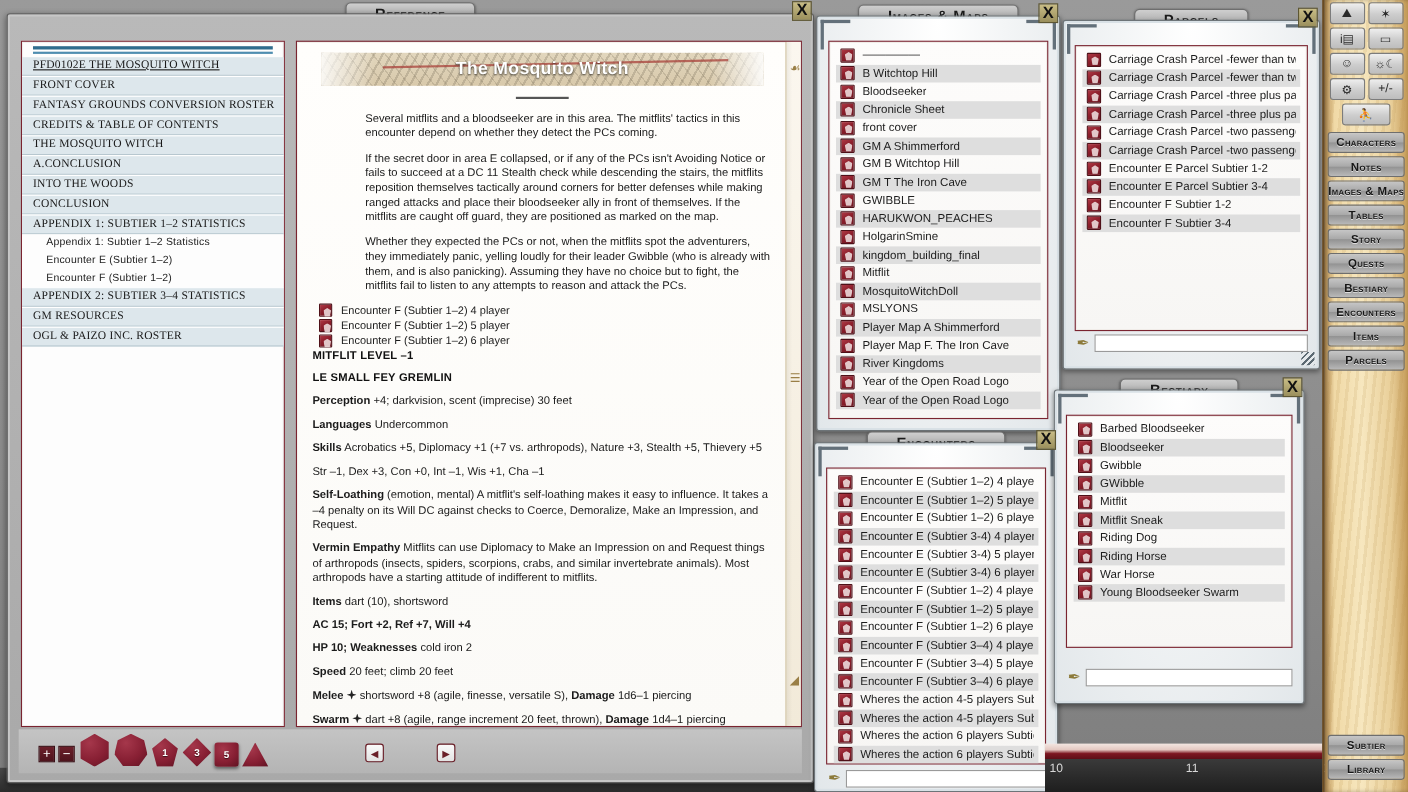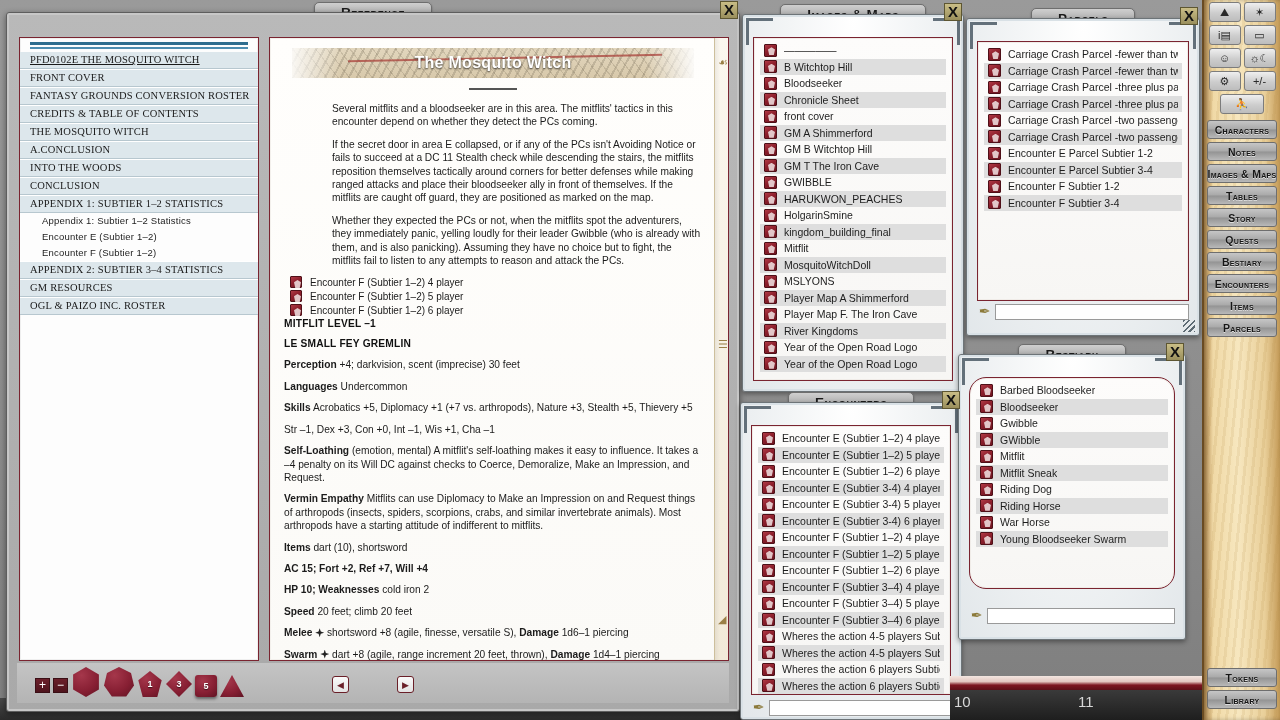--- a/index.html
+++ b/index.html
@@ -294,21 +294,21 @@
     letter-spacing: .3px; color: #161616;
     text-shadow: 0 1px 0 #dedede;
     cursor: pointer; white-space: nowrap; overflow: hidden;
   }
   .sb-bottom { position: absolute; left: 0; right: 0; bottom: 8px; }
 
   
   .ruler {
     position: absolute; left: 950px; right: 78px; bottom: 0; height: 30px;
     background: linear-gradient(180deg,#3a3a3a,#1e1e1e);
-    color: #d8d8d8; font-size: 15px;
+    color: #d8d8d8; font-size: 11px;
   }
   .ruler .tick { position: absolute; top: 3px; }
   .ruler-band {
     position: absolute; left: 950px; right: 78px; bottom: 30px; height: 14px;
     background: linear-gradient(180deg,#f3e6e1 0%,#e4c8c1 40%,#7d1620 65%,#5d0f17 100%);
   }
   .dark-strip {
     position: absolute; left: 0; right: 78px; bottom: 0; height: 22px;
     background: linear-gradient(180deg,#4a4a4a,#2b2b2b);
   }
@@ -651,21 +651,21 @@
       <div class="resize-grip"></div>
     </div>
   </div>
 
   <div class="win" id="bestiary">
     <div class="win-titlebar">
       <div class="win-title">Bestiary</div>
     </div>
     <div class="win-close">X</div>
     <div class="win-body">
-      <div class="win-inner" style="bottom:50px;border-radius:17px;">
+      <div class="win-inner" style="bottom:50px;">
         <div class="list" id="bestiary-list">
             <div class="row">
               <span class="row-ico"></span>
               <span class="row-label">Barbed Bloodseeker</span>
             </div>
             <div class="row alt">
               <span class="row-ico"></span>
               <span class="row-label">Bloodseeker</span>
             </div>
             <div class="row">
@@ -744,18 +744,18 @@
         <div class="sb-tab">Images &amp; Maps</div>
         <div class="sb-tab">Tables</div>
         <div class="sb-tab">Story</div>
         <div class="sb-tab">Quests</div>
         <div class="sb-tab">Bestiary</div>
         <div class="sb-tab">Encounters</div>
         <div class="sb-tab">Items</div>
         <div class="sb-tab">Parcels</div>
       </div>
     <div class="sb-bottom" id="sb-bottom">
-        <div class="sb-tab">Tokens</div>
+        <div class="sb-tab">Subtier</div>
         <div class="sb-tab">Library</div>
       </div>
   </div>
 
 </div>
 
 </body></html>

